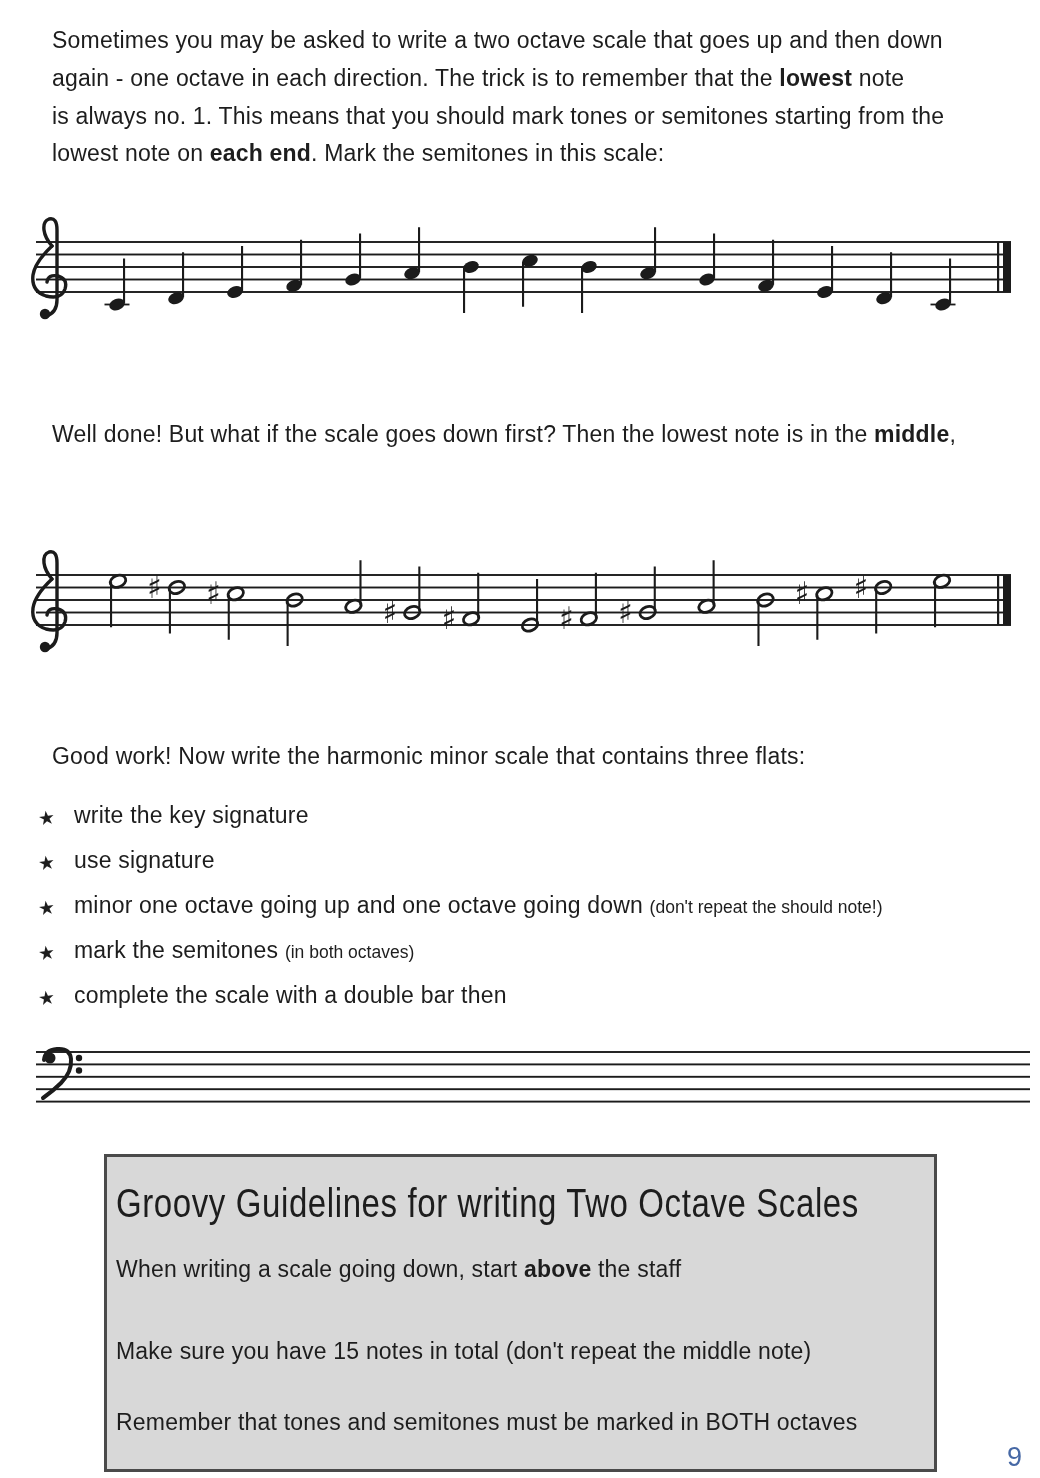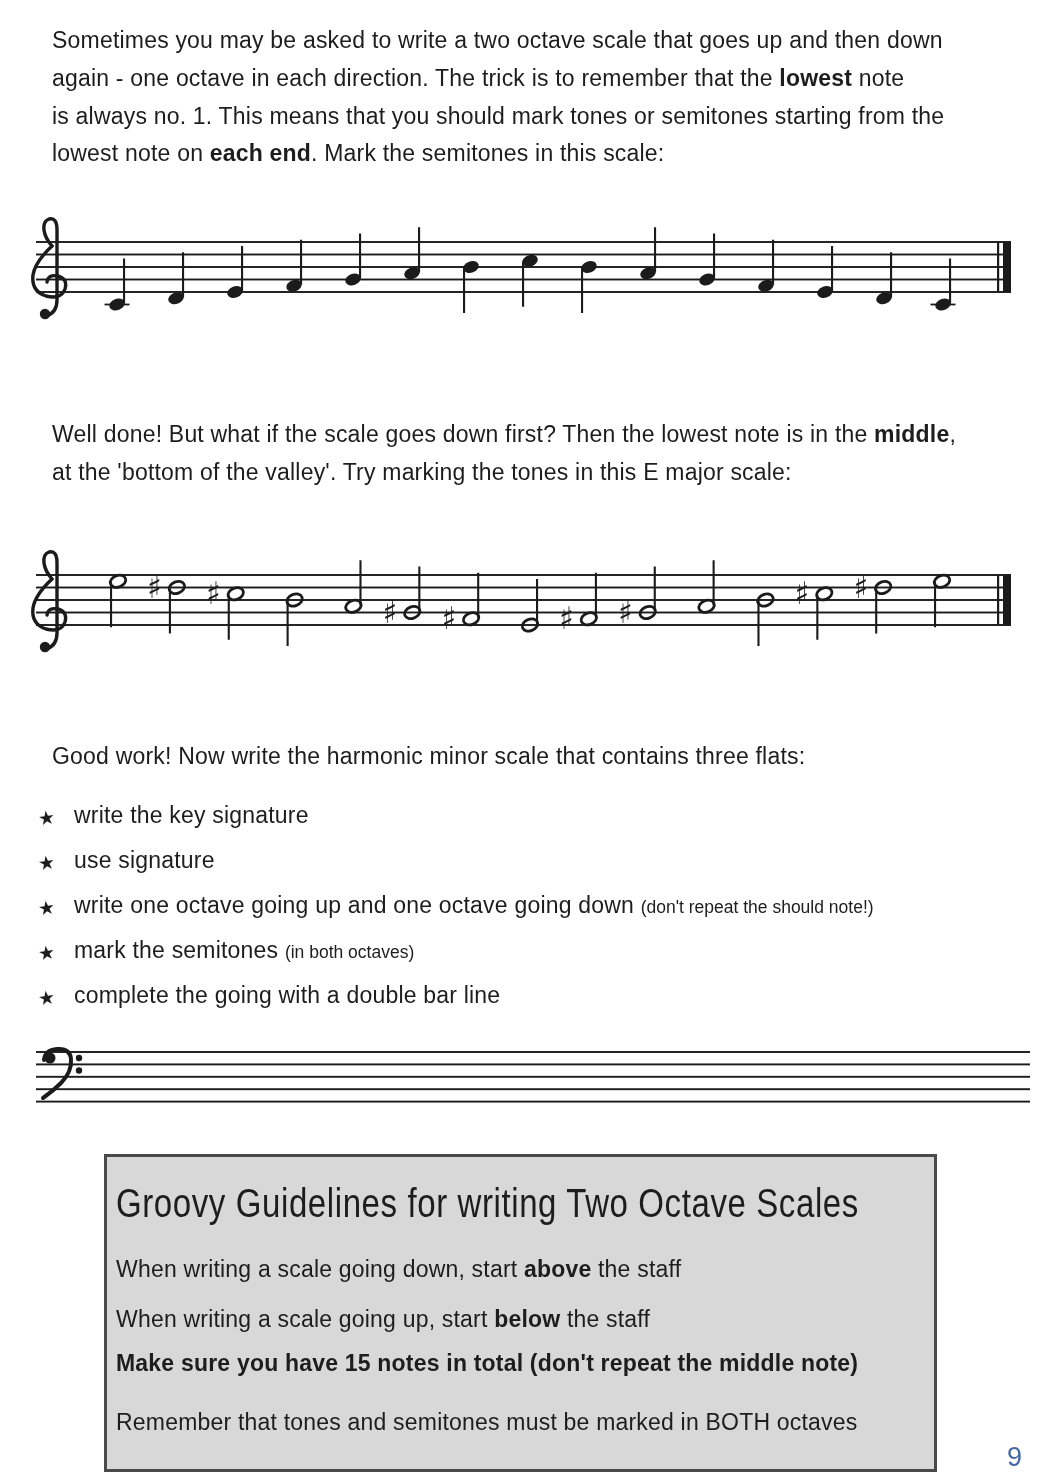--- a/index.html
+++ b/index.html
@@ -12,36 +12,36 @@
   .music-layer{position:absolute;left:0;top:0;}
   ul.tasks{position:absolute;left:38px;top:802px;margin:0;padding:0;list-style:none;}
   ul.tasks li{margin:0 0 17px 0;font-size:23px;line-height:26px;letter-spacing:0.2px;}
   .star{display:inline-block;width:36px;font-size:19px;transform:rotate(-8deg);
         transform-origin:center;}
   .gbox{position:absolute;left:104px;top:1154px;width:833px;height:318px;
         background:#d8d8d8;border:3px solid #f97316;box-sizing:border-box;padding-left:20px;}
   .gtitle{position:absolute;left:9px;top:22px;font-size:33px;letter-spacing:0.6px;
         transform:scaleY(1.25);transform-origin:left top;white-space:nowrap;}
   .gline{position:absolute;left:9px;font-size:23px;letter-spacing:0.2px;white-space:nowrap;}
-  .gline-0{top:99px;} .gline-1{top:149px;} .gline-2{top:193px;font-weight:bold;} .gline-3{top:252px;}
+  .gline-0{top:99px;} .gline-1{top:149px;} .gline-2{top:181px;} .gline-3{top:252px;}
   .pagenum{position:absolute;right:18px;top:1442px;font-size:27px;font-weight:400;}
 </style>
 </head>
 <body>
 
 <p class="para" style="top:22px"><span>Sometimes you may be asked to write a two octave scale that goes up and then down</span><br><span>again - one octave in each direction. The trick is to remember that the </span><span class="b">lowest</span><span> note</span><br><span>is always no. 1. This means that you should mark tones or semitones starting from the</span><br><span>lowest note on </span><span class="b">each end</span><span>. Mark the semitones in this scale:</span></p>
-<p class="para" style="top:416px"><span>Well done! But what if the scale goes down first? Then the lowest note is in the </span><span class="b">middle</span><span>,</span><br><span>at the 'bottom of the valley'. Try marking the tones in this E major scale:</span></p>
+<p class="para" style="top:416px"><span>Well done! But what if the scale goes down first? Then the lowest note is in the </span><span class="b">middle</span><span>,</span><br></p>
 <p class="para" style="top:738px"><span>Good work! Now write the harmonic minor scale that contains three flats:</span></p>
 
 <ul class="tasks" id="tasks">
     <li><span class="star">★</span><span><span>write the key signature</span></span></li>
     <li><span class="star">★</span><span><span>use signature</span></span></li>
-    <li><span class="star">★</span><span><span>write one octave going up and one octave going down </span><span class="hand">(don't repeat the should note!)</span></span></li>
+    <li><span class="star">★</span><span><span>minor one octave going up and one octave going down </span><span class="hand">(don't repeat the should note!)</span></span></li>
     <li><span class="star">★</span><span><span>mark the semitones  </span><span class="hand">(in both octaves)</span></span></li>
-    <li><span class="star">★</span><span><span>complete the going with a double bar line</span></span></li>
+    <li><span class="star">★</span><span><span>complete the scale with a double bar then</span></span></li>
   </ul>
 
 <svg class="music-layer" id="music" width="1040" height="1478" viewBox="0 0 1040 1478">
     <g>
       <rect x="36" y="241.05" width="975" height="1.9" fill="#1b1b1b"></rect>
       <rect x="36" y="253.55" width="975" height="1.9" fill="#1b1b1b"></rect>
       <rect x="36" y="266.05" width="975" height="1.9" fill="#1b1b1b"></rect>
       <rect x="36" y="278.55" width="975" height="1.9" fill="#1b1b1b"></rect>
       <rect x="36" y="291.05" width="975" height="1.9" fill="#1b1b1b"></rect>
       <g>
@@ -211,18 +211,17 @@
         <circle cx="50" cy="1058" r="5.5" fill="#1b1b1b"></circle>
         <circle cx="79" cy="1058" r="3.2" fill="#1b1b1b"></circle>
         <circle cx="79" cy="1070.5" r="3.2" fill="#1b1b1b"></circle>
       </g>
     </g>
   </svg>
 
 <div class="gbox" style="background: rgb(216, 216, 216); border-color: rgb(74, 74, 74);">
   <div class="gtitle">Groovy Guidelines for writing Two Octave Scales</div>
   <div class="gline gline-0"><span>When writing a scale going down, start </span><span class="b">above</span><span> the staff</span></div>
-  <div class="gline gline-1"><span>When writing a scale going up, start </span><span class="b">below</span><span> the staff</span></div>
   <div class="gline gline-2"><span>Make sure you have 15 notes in total (don't repeat the middle note)</span></div>
   <div class="gline gline-3"><span>Remember that tones and semitones must be marked in BOTH octaves</span></div>
 </div>
 
 <div class="pagenum" style="color: rgb(70, 104, 165);">9</div>
 
 </body></html>

